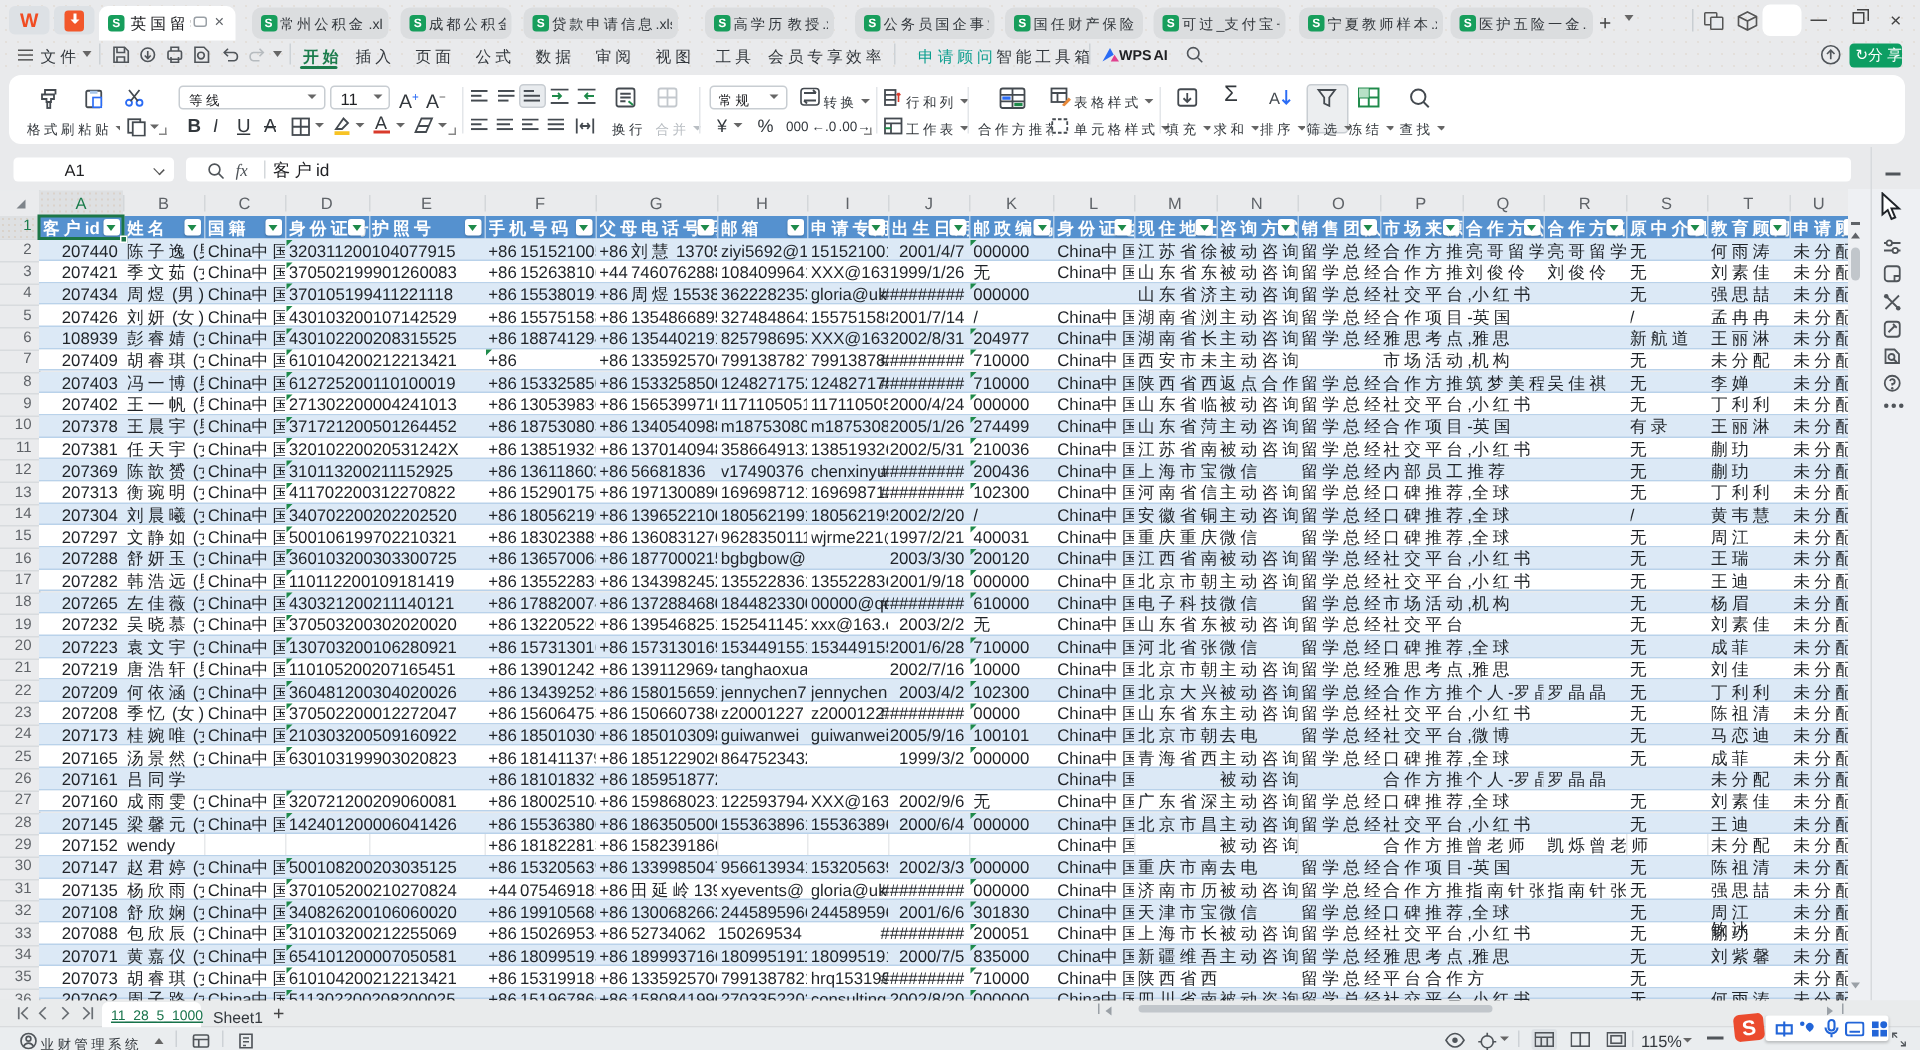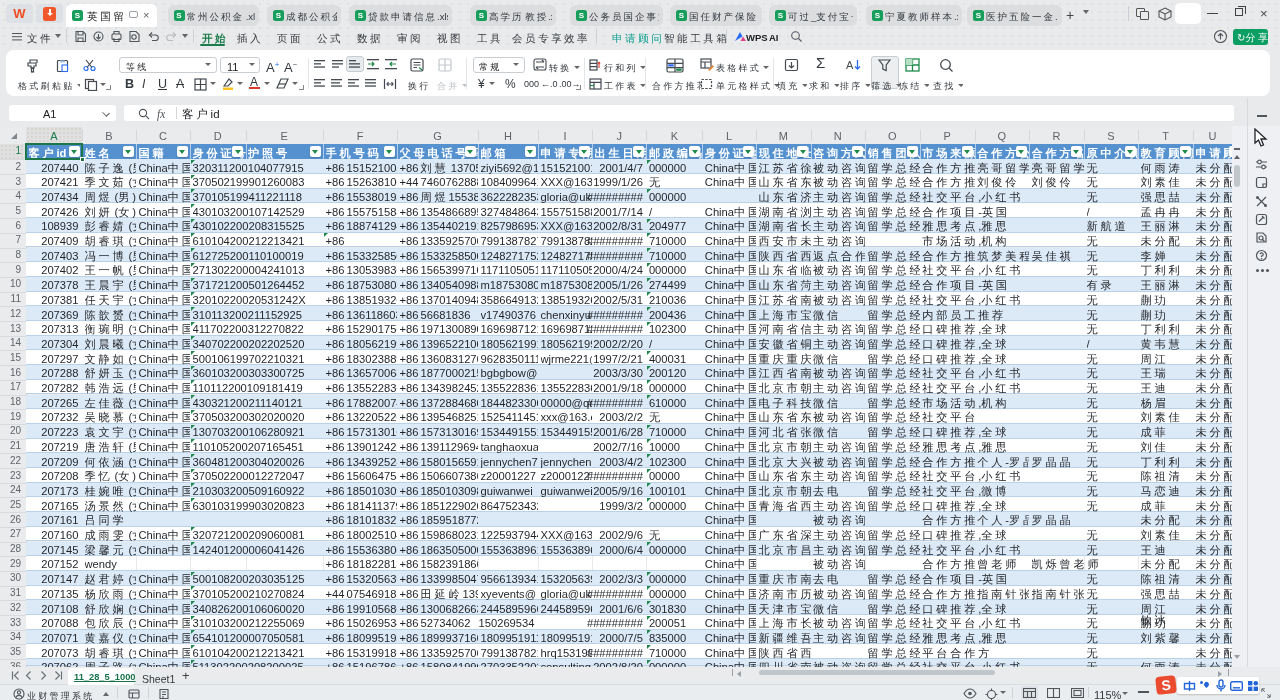--- a/index.html
+++ b/index.html
@@ -1292,21 +1292,21 @@
 <svg class="ic" style="left:25px;top:671px" width="7" height="9" viewBox="0 0 7 9">
     <path d="M5.5 0.5 L1.5 4.5 L5.5 8.5" fill="none" stroke="#6a6f74" stroke-width="1.15"></path>
   </svg>
 <svg class="ic" style="left:40px;top:671px" width="7" height="9" viewBox="0 0 7 9">
     <path d="M1.5 0.5 L5.5 4.5 L1.5 8.5" fill="none" stroke="#6a6f74" stroke-width="1.15"></path>
   </svg>
 <svg class="ic" style="left:54px;top:671px" width="9" height="9" viewBox="0 0 9 9">
     <path d="M7.5 0.5 V8.5 M1.5 0.5 L5.5 4.5 L1.5 8.5" fill="none" stroke="#6a6f74" stroke-width="1.15"></path>
   </svg>
 <div class="ab" style="left:68px;top:668.0px;width:66px;height:16.5px;background:#fff;border-radius:4px 4px 0 0"></div>
-<div class="ab" style="left:74px;top:671.5px;font-size:9.3px;font-weight:bold;color:#17734a;text-decoration:underline">11_28_5_1000</div>
+<div class="ab" style="left:74px;top:671.5px;font-size:9.3px;font-weight:normal;color:#17734a;text-decoration:underline">11_28_5_1000</div>
 <div class="cell" style="left:142px;top:672px;font-size:10.5px;color:#33383d">Sheet1</div>
 <div class="ab" style="left:182px;top:668px;font-size:13px;color:#444">+</div>
 <div class="ab" style="left:732px;top:669px;width:1px;height:7px;background:#9aa0a6"></div>
 <div class="ab" style="left:737px;top:670.5px;width:0;height:0;border-top:3.5px solid transparent;border-bottom:3.5px solid transparent;border-right:4.5px solid #9aa0a6"></div>
 <div class="ab" style="left:759px;top:669.5px;width:236px;height:5.5px;background:#c1c6cb;border-radius:3px"></div>
 <div class="ab" style="left:1218px;top:670.5px;width:0;height:0;border-top:3.5px solid transparent;border-bottom:3.5px solid transparent;border-left:4.5px solid #9aa0a6"></div>
 <div class="ab" style="left:1228px;top:669px;width:1px;height:7px;background:#9aa0a6"></div>
 <div class="ab" style="left:0;top:685.0px;width:1280px;height:15.0px;background:#eaedef"></div>
 <svg class="ic" style="left:13px;top:687.5px" width="12" height="12" viewBox="0 0 12 12">
     <circle cx="6" cy="6" r="5" fill="none" stroke="#50555a" stroke-width="1.1"></circle>

